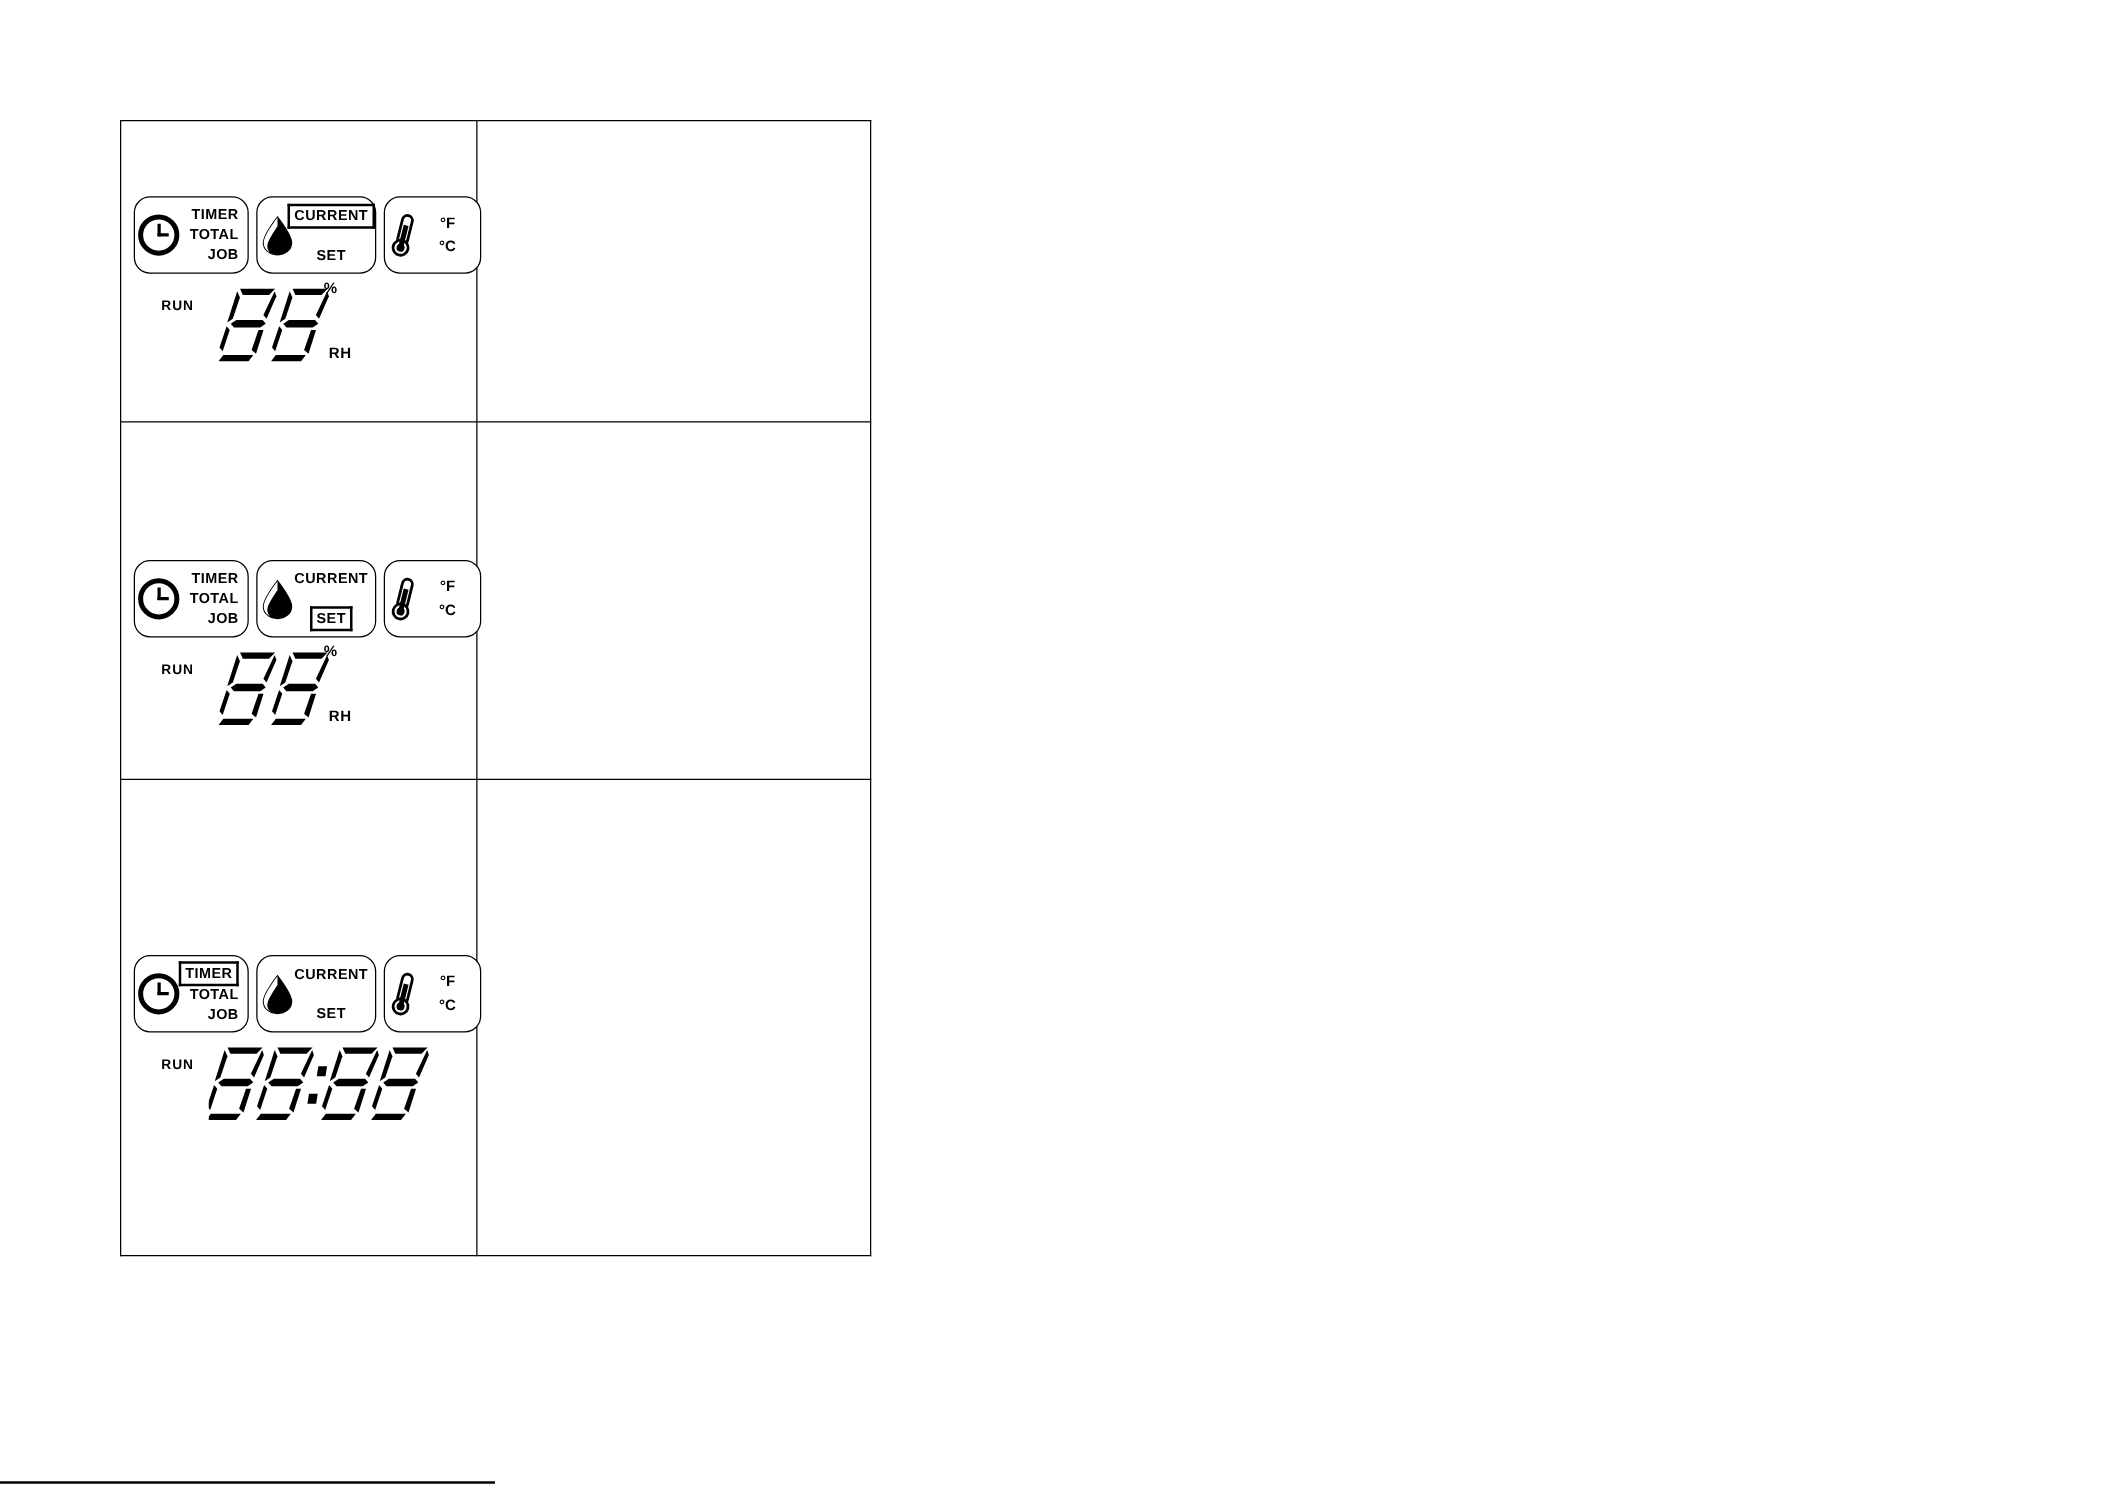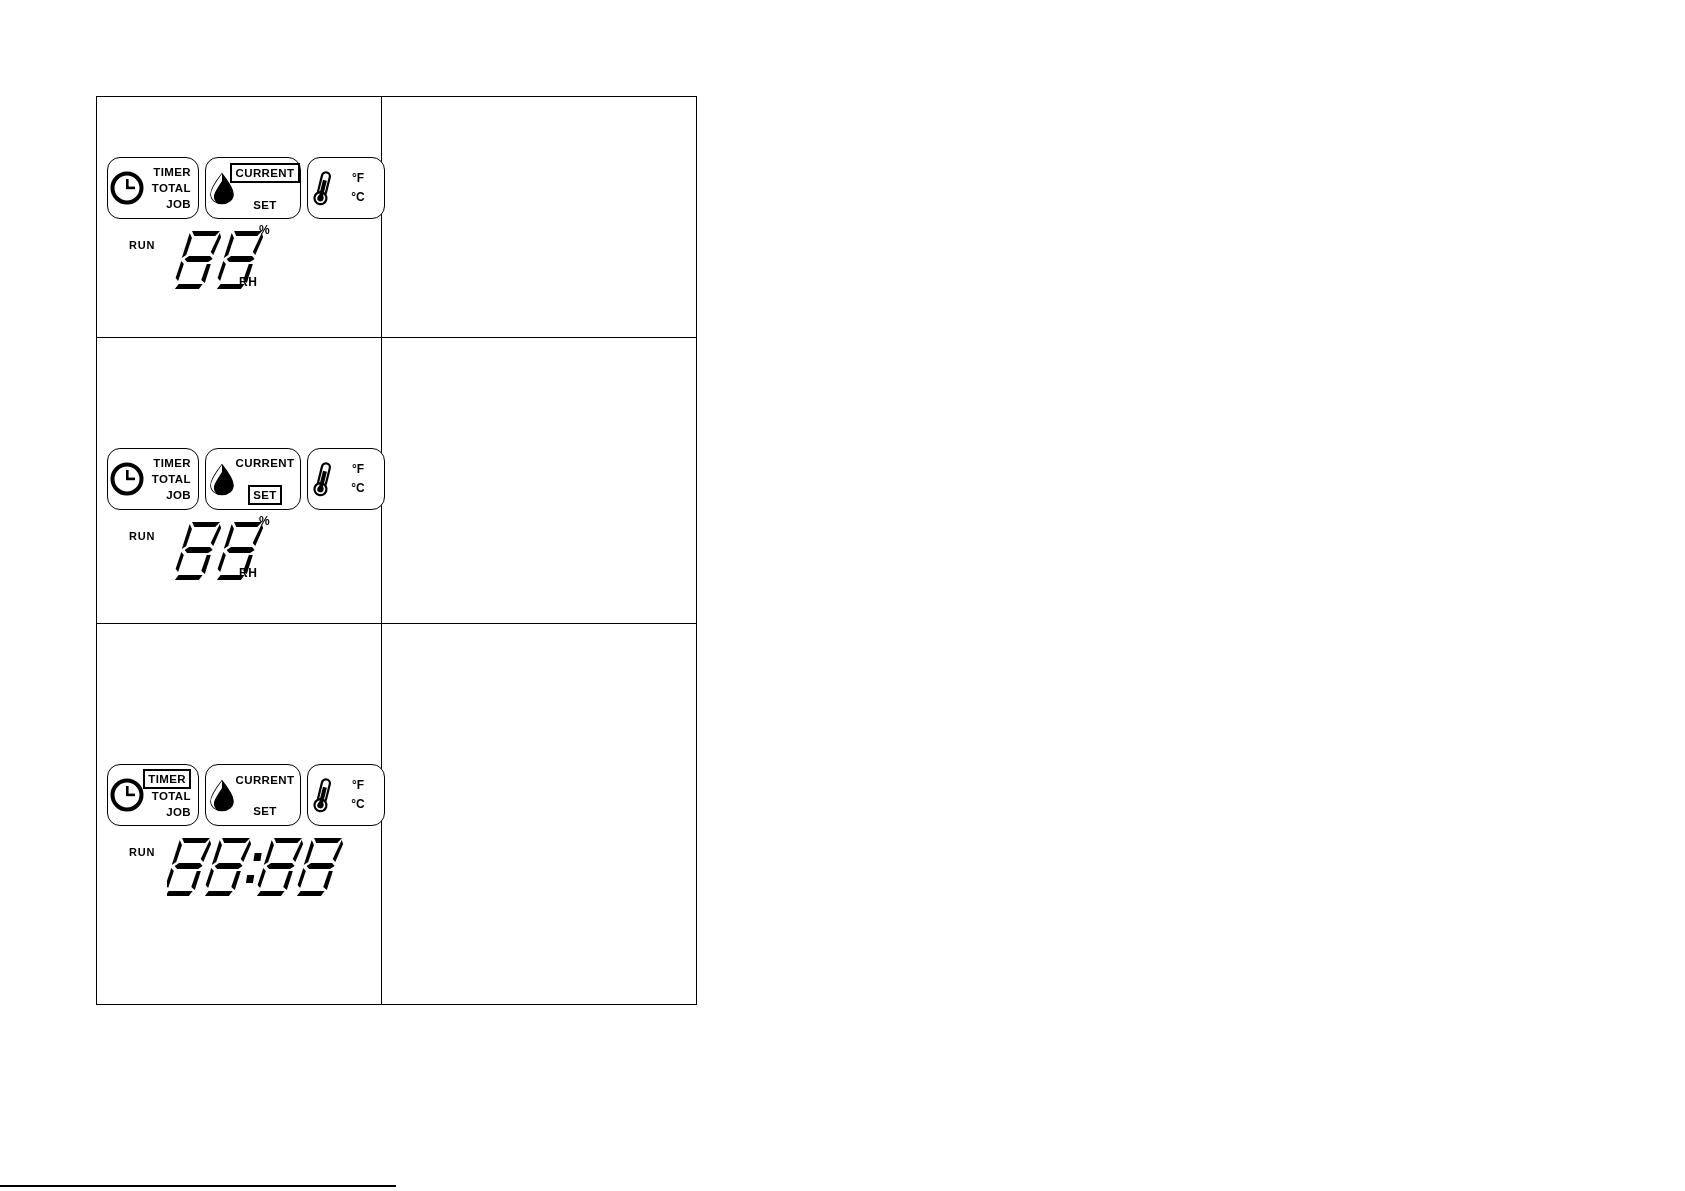--- a/index.html
+++ b/index.html
@@ -211,21 +211,21 @@
     font-size: 12px;
     font-weight: bold;
   }
   .rh {
     position: absolute;
     font-size: 12px;
     font-weight: bold;
     letter-spacing: 0.5px;
   }
   .d2 .pct { left: 152px; top: -2px; }
-  .d2 .rh  { left: 132px; top: 50px; }
+  .d2 .rh  { left: 156px; top: 50px; }
 
   
   .footer-rule {
     position: absolute;
     left: 0;
     top: 1185px;
     width: 396px;
     height: 2px;
     background: #000000;
   }

